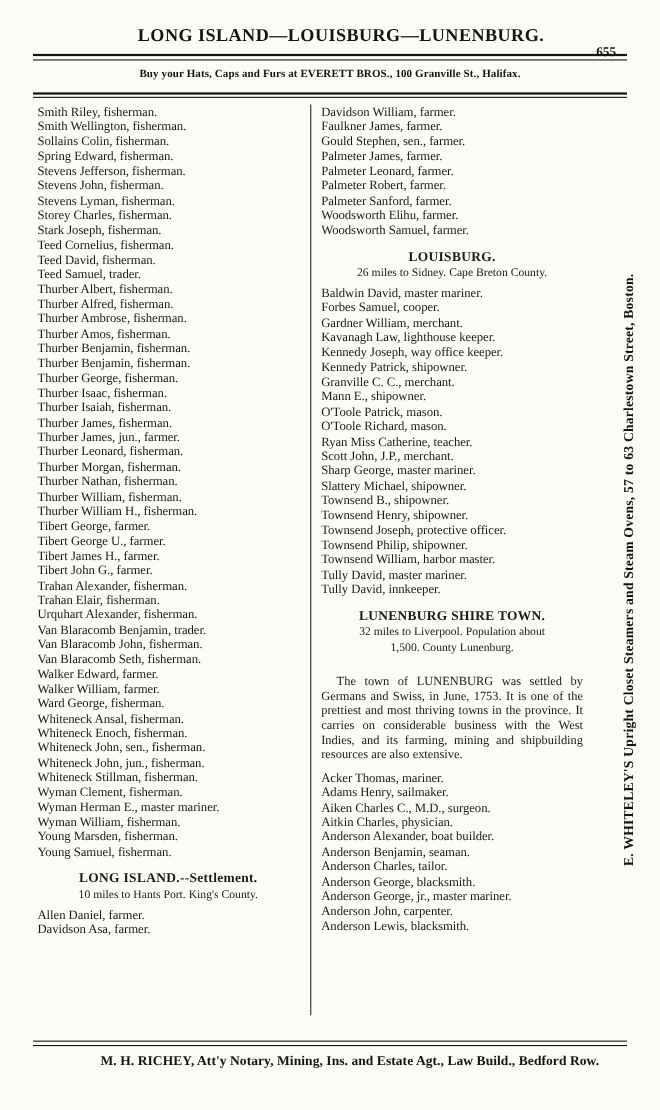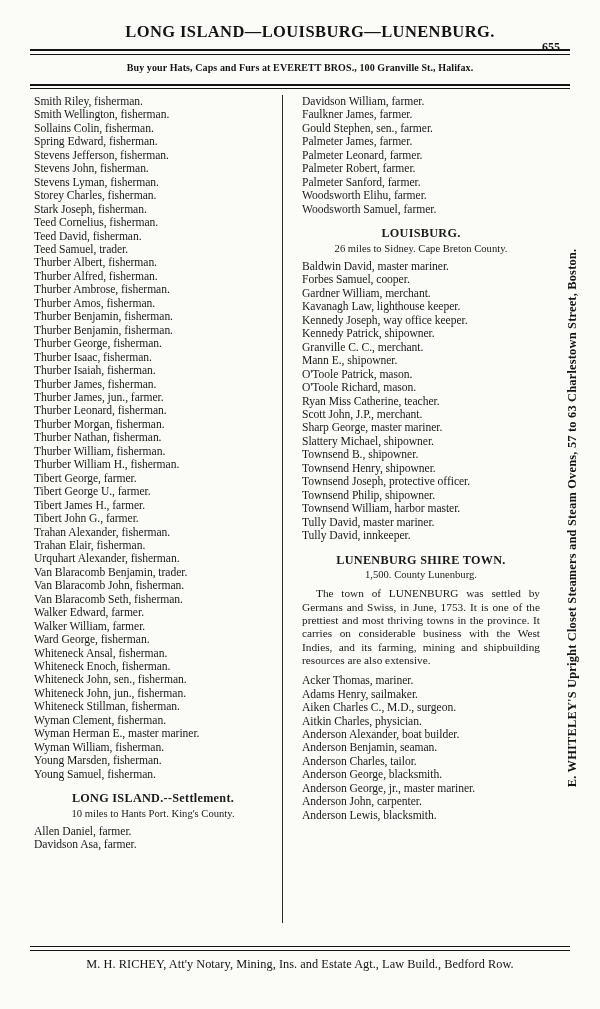--- a/index.html
+++ b/index.html
@@ -76,21 +76,21 @@
     height: 845px;
   }
   .col {
     position: absolute;
     top: 0;
     width: 238px;
     font-size: 11.6px;
     line-height: 13.45px;
   }
   .col-left { left: 4px; }
-  .col-right { left: 272px; }
+  .col-right { left: 262px; }
   .col-divider {
     position: absolute;
     left: 252px; top: 0;
     width: 1px; height: 828px;
     background: #2a2a2a;
   }
   .entry {
     white-space: nowrap;
     overflow: hidden;
     letter-spacing: -0.05px;
@@ -110,21 +110,21 @@
   }
   .sec-sub-2 {
     text-align: center;
     font-size: 10.6px;
     margin-bottom: 2px;
   }
   .para {
     font-size: 11.3px;
     line-height: 13.3px;
     text-align: justify;
-    margin: 6px 0 7px 0;
+    margin: 17px 0 7px 0;
     text-indent: 14px;
     font-family: Liberation Serif, serif;
   }
   
   .ad-side {
     position: absolute;
     right: 16px;
     top: 95px;
     width: 24px;
     height: 845px;
@@ -144,24 +144,24 @@
   }
   
   .rule-bot-thin {
     left: 30px; top: 946px; width: 540px; height: 0.9px;
   }
   .rule-bot-thick {
     left: 30px; top: 949.5px; width: 540px; height: 1.8px;
   }
   .ad-bottom {
     position: absolute;
-    left: 30px; top: 957px;
+    left: 48px; top: 957px;
     width: 540px;
     text-align: center;
-    font-weight: normal;
+    font-weight: bold;
     font-size: 12.3px;
     letter-spacing: 0.05px;
     color: #141414;
   }
 </style>
 </head>
 <body>
 
 <div class="page">
 
@@ -276,20 +276,21 @@
         <div class="entry">Townsend B., shipowner.</div>
         <div class="entry">Townsend Henry, shipowner.</div>
         <div class="entry">Townsend Joseph, protective officer.</div>
         <div class="entry">Townsend Philip, shipowner.</div>
         <div class="entry">Townsend William, harbor master.</div>
         <div class="entry">Tully David, master mariner.</div>
         <div class="entry">Tully David, innkeeper.</div>
       </div>
 
       <div class="sec-head">LUNENBURG SHIRE TOWN.</div>
+      <div class="sec-sub-2">32 miles to Liverpool.  Population about</div>
       <div class="sec-sub">1,500.   County Lunenburg.</div>
       <div class="para">The town of LUNENBURG was settled by Germans and Swiss, in June, 1753.  It is one of the prettiest and most thriving towns in the province.  It carries on considerable business with the West Indies, and its farming, mining and shipbuilding resources are also extensive.</div>
       <div>
         <div class="entry">Acker Thomas, mariner.</div>
         <div class="entry">Adams Henry, sailmaker.</div>
         <div class="entry">Aiken Charles C., M.D., surgeon.</div>
         <div class="entry">Aitkin Charles, physician.</div>
         <div class="entry">Anderson Alexander, boat builder.</div>
         <div class="entry">Anderson Benjamin, seaman.</div>
         <div class="entry">Anderson Charles, tailor.</div>

